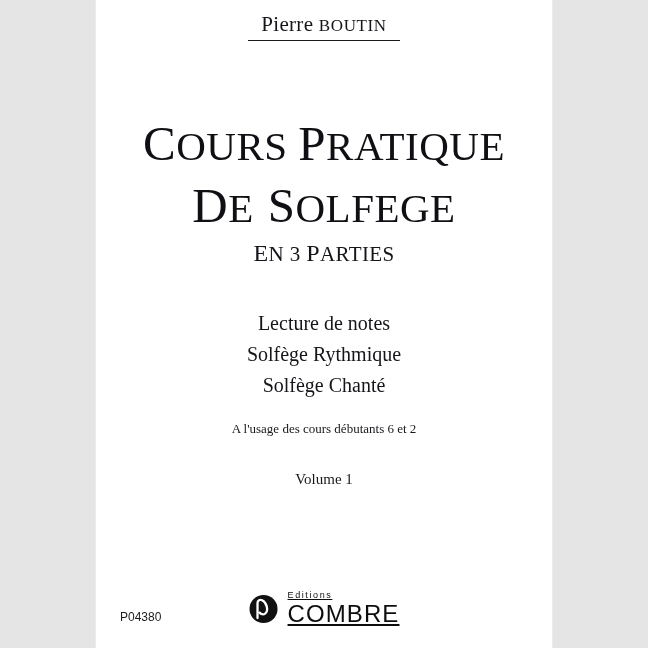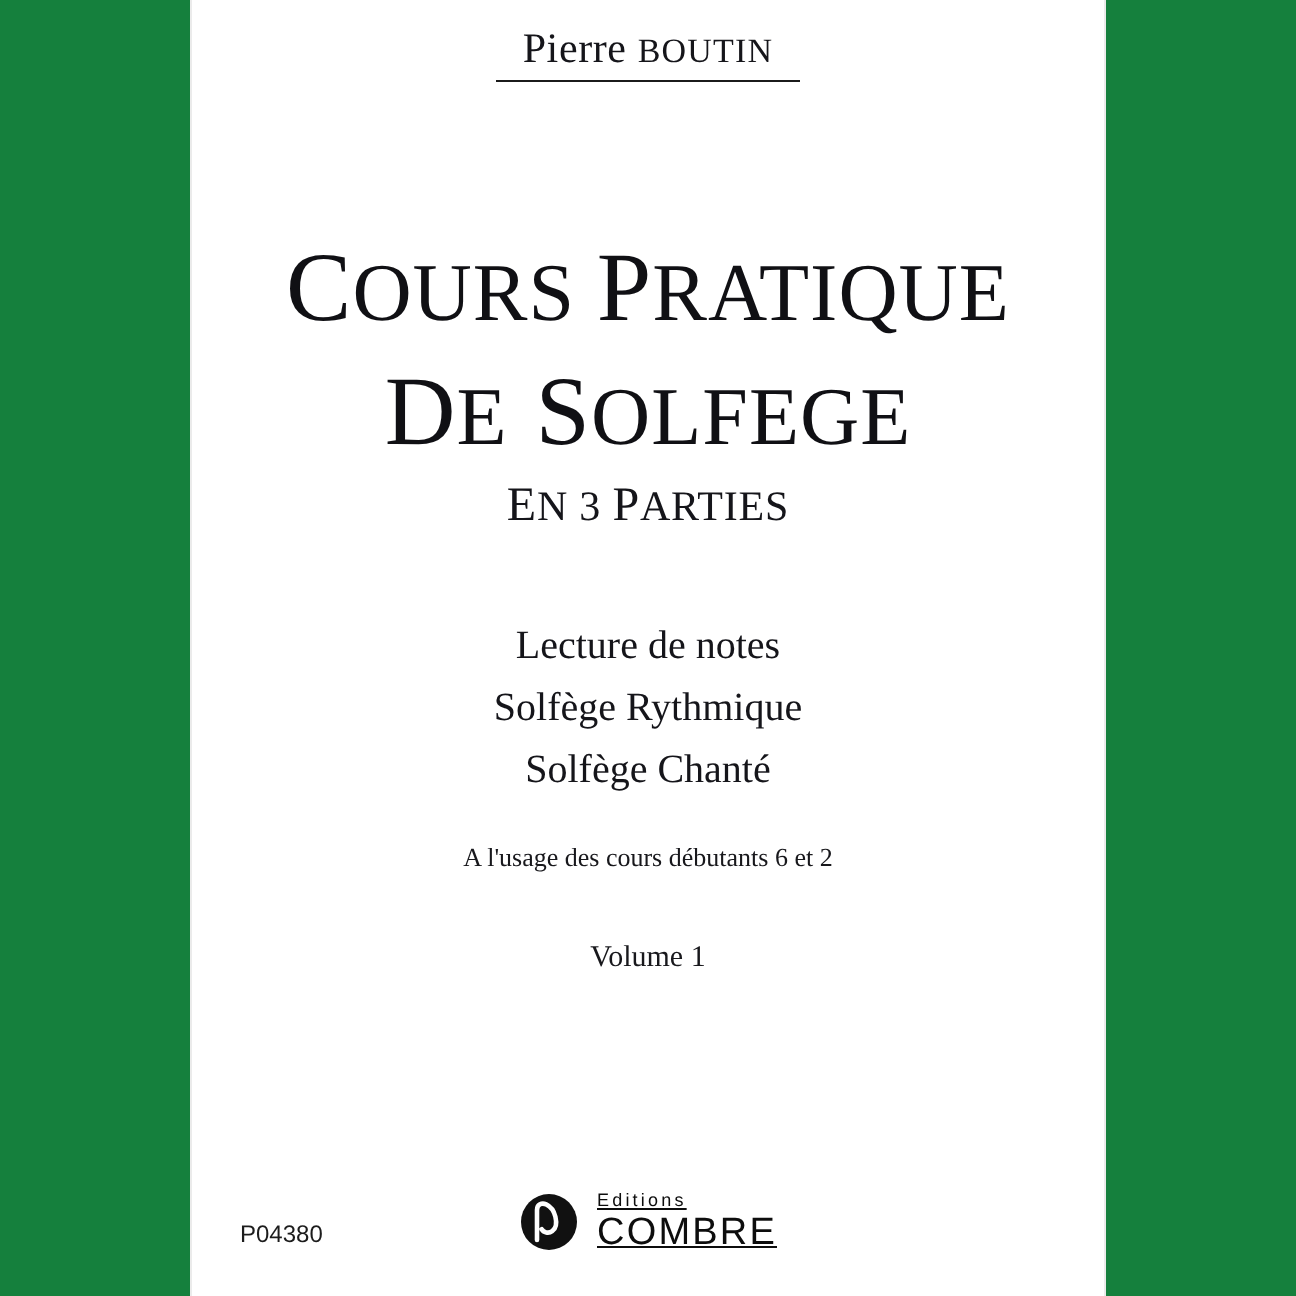--- a/index.html
+++ b/index.html
@@ -4,21 +4,21 @@
 <style>
   html, body {
     margin: 0;
     padding: 0;
     background: #ffffff;
   }
   #page {
     position: relative;
     width: 648px;
     height: 648px;
-    background: #15803d;
+    background: #e5e5e5;
     font-family: "Liberation Serif", serif;
     overflow: hidden;
   }
   #sheet {
     position: absolute;
     left: 96px;
     top: 0;
     width: 456px;
     height: 648px;
     background: #ffffff;
@@ -140,21 +140,21 @@
     color: #0d0d0d;
     text-decoration: underline;
   }
   .publisher-text .editions {
     font-size: 9px;
     letter-spacing: 1.6px;
     display: block;
     margin-bottom: 2px;
   }
   .publisher-text .combre {
-    font-size: 19px;
+    font-size: 24px;
     letter-spacing: 1.1px;
     display: block;
     font-weight: 400;
   }
 </style>
 </head>
 <body>
 
 <div id="page">
   <div id="sheet">

